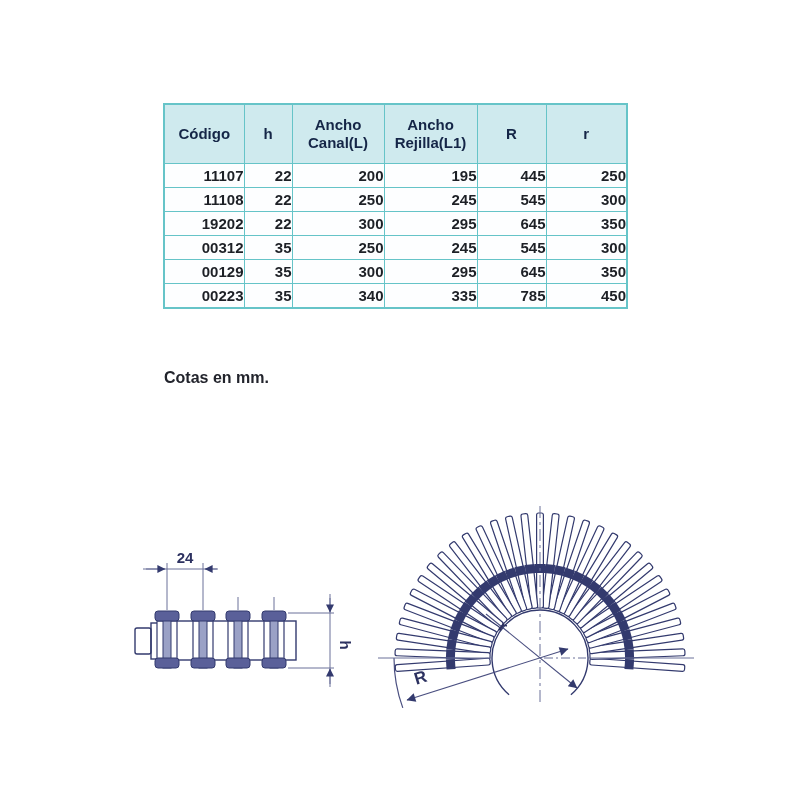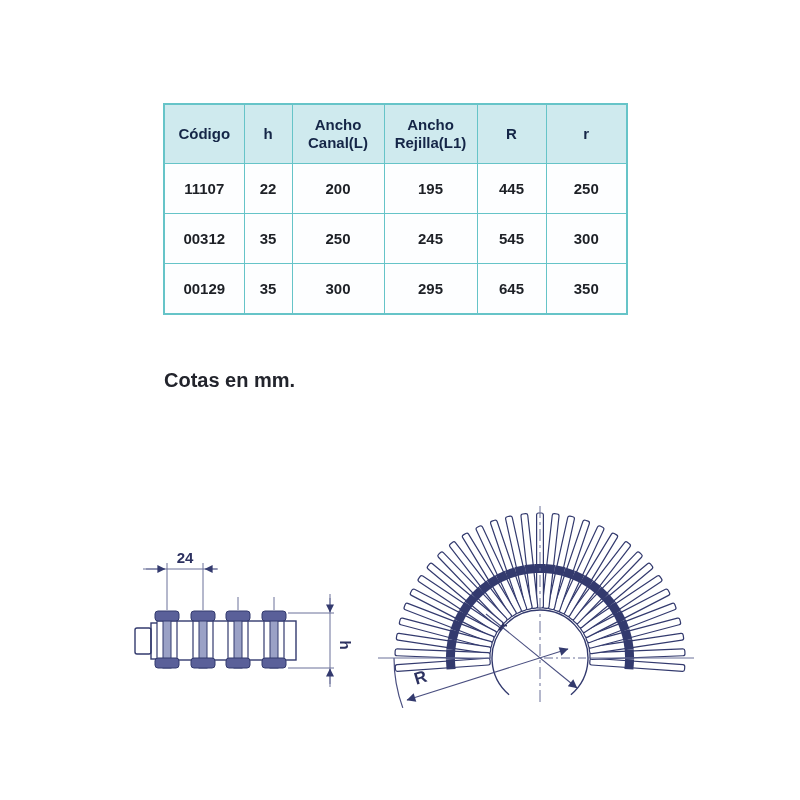--- a/index.html
+++ b/index.html
@@ -24,27 +24,27 @@
     color:var(--header-text);
     font-size:15px;font-weight:700;line-height:1.2;
     height:58px;text-align:center;vertical-align:middle;
     border:1px solid var(--table-border);
     white-space:pre-line;padding:0;
   }
   table.spec-table td{
     background:#fdfeff;
     color:var(--cell-text);
     font-size:15px;font-weight:700;
-    height:23px;text-align:center;vertical-align:middle;
+    height:23px;text-align:right;vertical-align:middle;
     border:1px solid var(--table-border);
-    padding:13px;
+    padding:0;
   }
   .note{
     position:absolute;left:164px;top:369px;
-    font-size:20px;font-weight:700;color:#22242c;
+    font-size:16px;font-weight:700;color:#22242c;
   }
   svg.drawings{position:absolute;left:0;top:500px;}
   svg text{font-family:"Liberation Sans",sans-serif;}
 </style>
 </head>
 <body>
 
 <div class="page">
 
   <table class="spec-table">
@@ -71,34 +71,58 @@
     <tbody id="table-body">
         <tr>
           <td>11107</td>
           <td>22</td>
           <td>200</td>
           <td>195</td>
           <td>445</td>
           <td>250</td>
         </tr>
         <tr>
+          <td>11108</td>
+          <td>22</td>
+          <td>250</td>
+          <td>245</td>
+          <td>545</td>
+          <td>300</td>
+        </tr>
+        <tr>
+          <td>19202</td>
+          <td>22</td>
+          <td>300</td>
+          <td>295</td>
+          <td>645</td>
+          <td>350</td>
+        </tr>
+        <tr>
           <td>00312</td>
           <td>35</td>
           <td>250</td>
           <td>245</td>
           <td>545</td>
           <td>300</td>
         </tr>
         <tr>
           <td>00129</td>
           <td>35</td>
           <td>300</td>
           <td>295</td>
           <td>645</td>
           <td>350</td>
+        </tr>
+        <tr>
+          <td>00223</td>
+          <td>35</td>
+          <td>340</td>
+          <td>335</td>
+          <td>785</td>
+          <td>450</td>
         </tr>
       </tbody>
   </table>
 
   <div class="note">Cotas en mm.</div>
 
   <svg class="drawings" width="800" height="300" viewBox="0 500 800 300">
     <defs>
       <marker id="arr" viewBox="0 0 10 10" refX="9.5" refY="5" markerWidth="10" markerHeight="8" orient="auto-start-reverse">
         <path d="M0,0 L10,5 L0,10 z" fill="#333a6e"></path>

